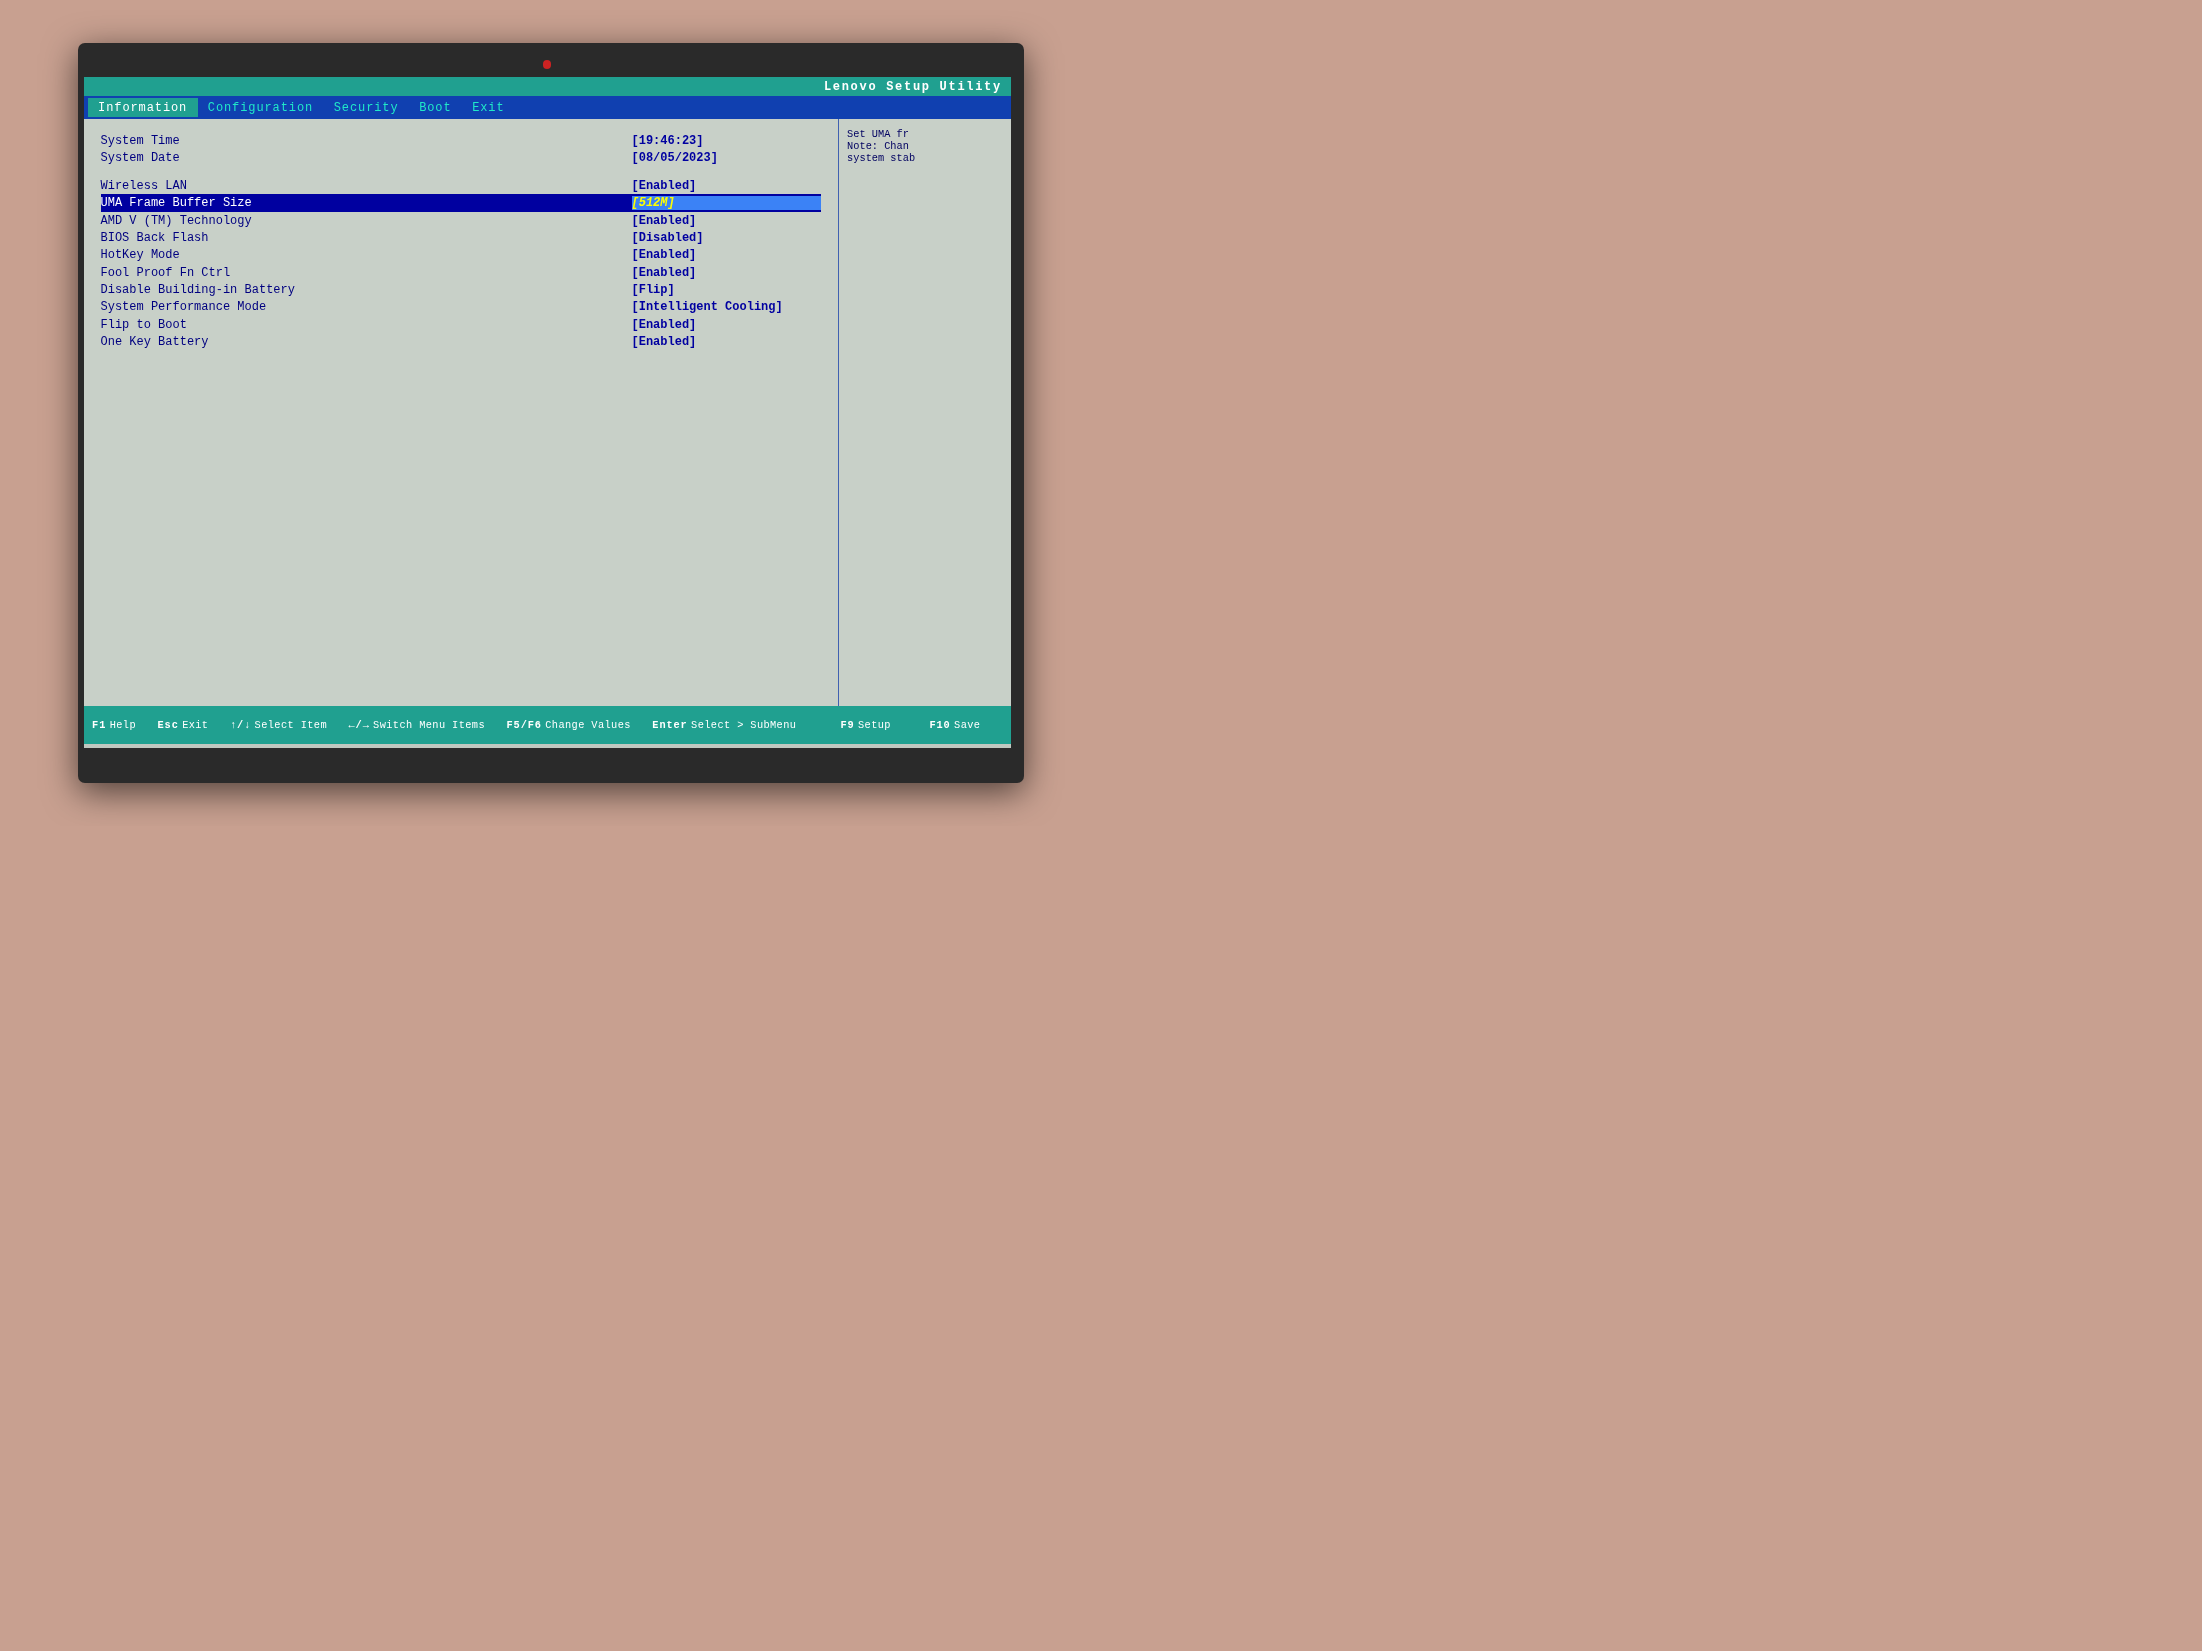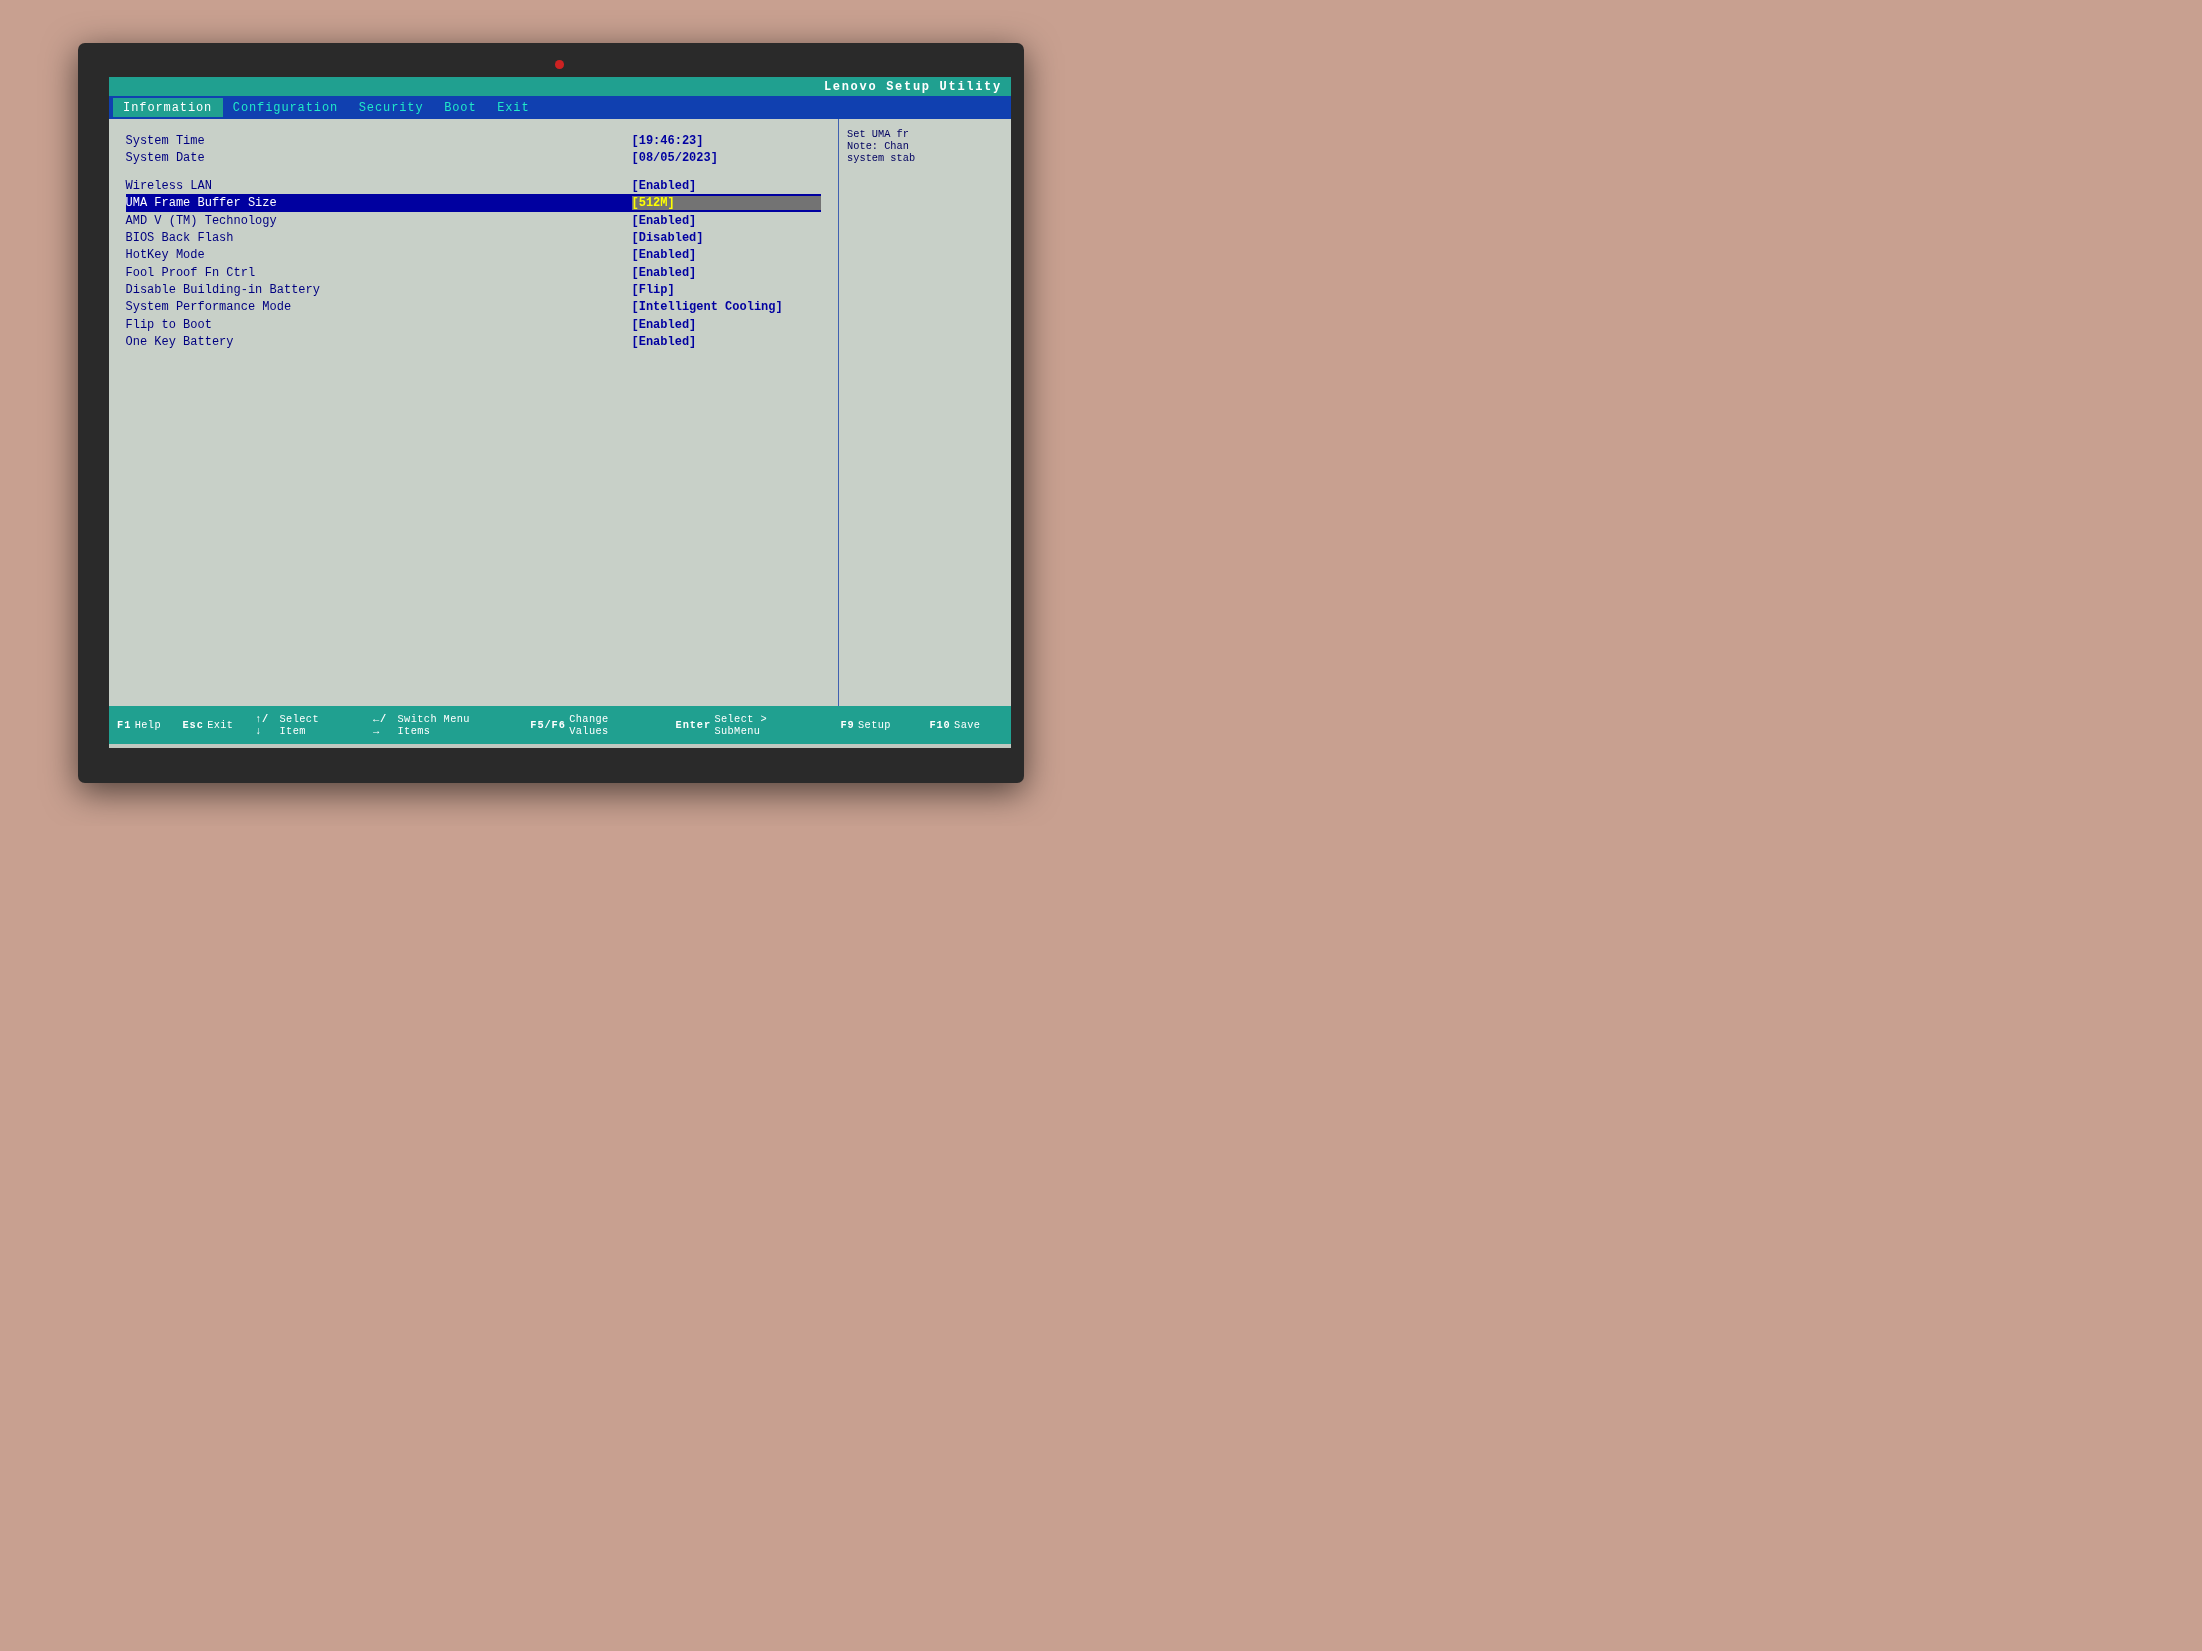--- a/index.html
+++ b/index.html
@@ -17,21 +17,21 @@
       justify-content: center;
       font-family: 'Courier New', Courier, monospace;
       overflow: hidden;
     }
 
     .monitor-frame {
       width: 946px;
       height: 740px;
       background-color: #2a2a2a;
       border-radius: 6.9px;
-      padding: 13px 13px 26px 31px;
+      padding: 13px 13px 26px 6px;
       position: relative;
       box-shadow: 0 8.6px 34px rgba(0,0,0,0.6);
     }
 
     .camera-bar {
       width: 100%;
       height: 17px;
       display: flex;
       align-items: center;
       justify-content: center;
@@ -117,22 +117,23 @@
       color: #000080;
       cursor: pointer;
     }
 
     .setting-row.selected {
       background-color: #0000a0;
       color: #ffffff;
     }
 
     .setting-row.selected .setting-value {
-      background-color: #737373;
+      background-color: #3b82f6;
       color: #ffff00;
+      font-style: italic;
     }
 
     .setting-label {
       flex: 1;
       font-weight: normal;
     }
 
     .setting-value {
       color: #0000a0;
       font-weight: bold;

